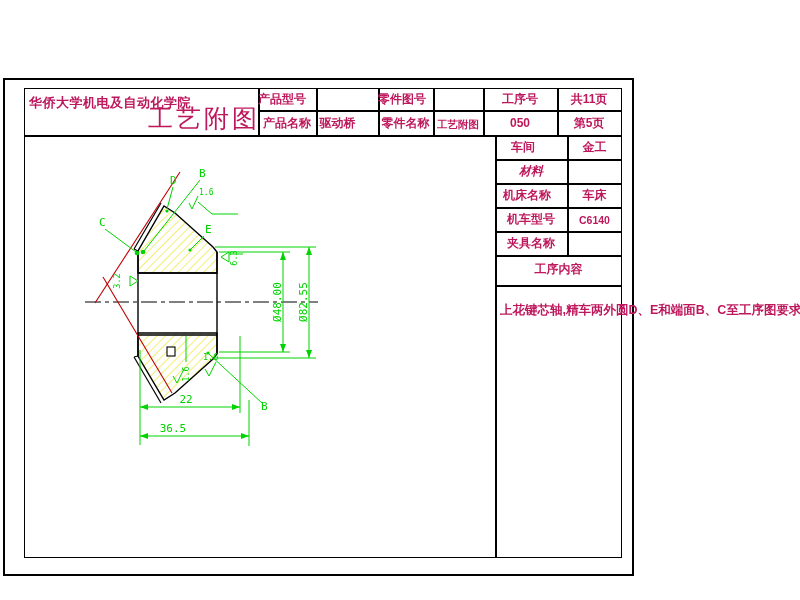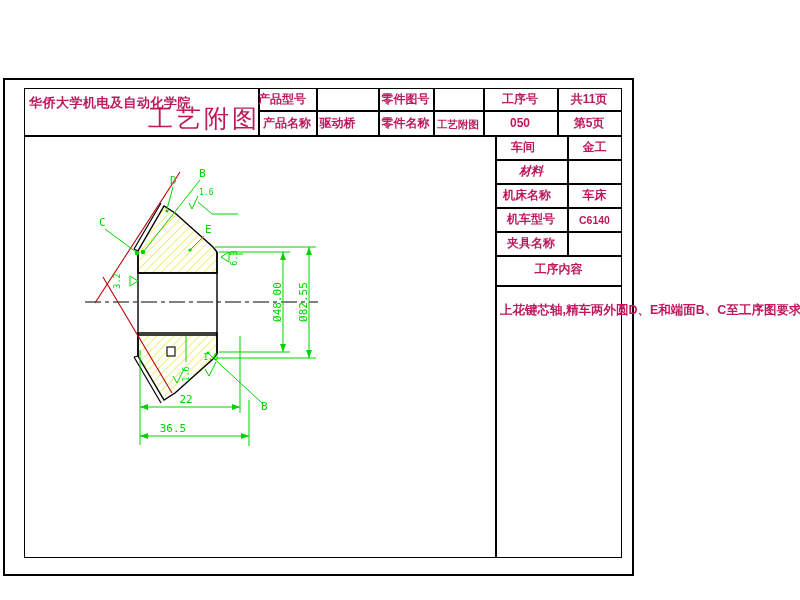--- a/index.html
+++ b/index.html
@@ -40,21 +40,21 @@
   <div class="hl" style="left:495px;top:183px;width:127px;"></div>
   <div class="hl" style="left:495px;top:207px;width:127px;"></div>
   <div class="hl" style="left:495px;top:231px;width:127px;"></div>
   <div class="hl" style="left:495px;top:255px;width:127px;"></div>
   <div class="hl" style="left:495px;top:285px;width:127px;"></div>
 
   <div class="org" style="left:29px;top:94px;">华侨大学机电及自动化学院</div>
   <div class="doc-title" style="left:148px;top:90px;">工艺附图</div>
 
   <div class="cell" style="left:258px;top:92px;width:48px;">产品型号</div>
-  <div class="cell" style="left:378px;top:92px;width:55px;">零件图号</div>
+  <div class="cell" style="left:378px;top:92px;width:35px;">零件图号</div>
   <div class="cell" style="left:483px;top:92px;width:74px;">工序号</div>
   <div class="cell" style="left:557px;top:92px;width:64px;">共11页</div>
   <div class="cell" style="left:258px;top:116px;width:58px;">产品名称</div>
   <div class="cell" style="left:316px;top:116px;width:43px;">驱动桥</div>
   <div class="cell" style="left:378px;top:116px;width:55px;">零件名称</div>
   <div class="cell cell-sm" style="left:433px;top:117px;width:50px;">工艺附图</div>
   <div class="cell" style="left:483px;top:116px;width:74px;">050</div>
   <div class="cell" style="left:557px;top:116px;width:64px;">第5页</div>
 
   <div class="cell" style="left:495px;top:140px;width:56px;">车间</div>

